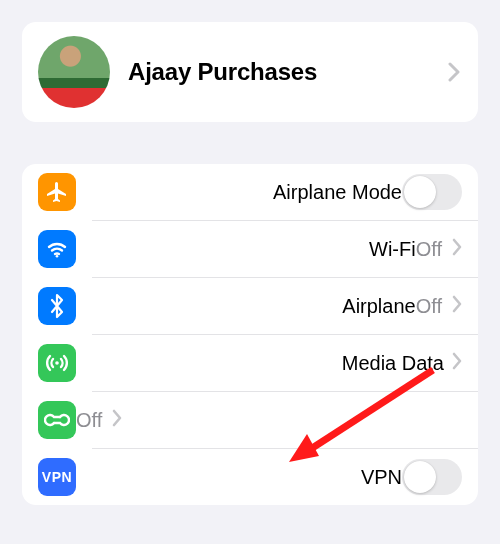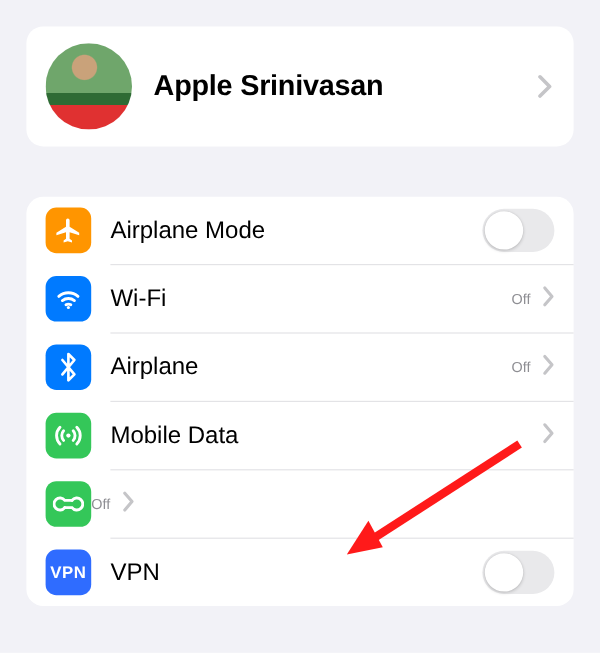--- a/index.html
+++ b/index.html
@@ -41,21 +41,21 @@
   .chev {
     position: absolute;
     right: 18px;
     top: 50%;
     transform: translateY(-50%);
     color: #c5c5c8;
   }
   .chev svg { display:block; }
 
   
-  .settings-card { margin-top: 42px; }
+  .settings-card { margin-top: 42px; text-align: right; }
   .row {
     display: flex;
     align-items: center;
     height: 56px;
     position: relative;
     padding: 0 16px;
     cursor: pointer;
   }
   .sep {
     height: 0;
@@ -68,21 +68,21 @@
     display:flex; align-items:center; justify-content:center;
     flex: 0 0 38px;
   }
   .label {
     flex: 1;
     font-size: 20px;
     color: #000;
     padding-left: 16px;
   }
   .value {
-    font-size: 12px;
+    font-size: 20px;
     color: #8e8e93;
     padding-right: 2px;
   }
   .chevsm {
     color: #c5c5c8;
     margin-left: 8px;
   }
   .toggle {
     width: 60px; height: 36px;
     background: #e9e9eb;
@@ -113,21 +113,21 @@
     width: 160px;
     height: 110px;
   }
 </style>
 </head>
 <body>
 
 <div class="card profile-card">
   <div class="avatar"></div>
   <div class="profile-text">
-    <div class="profile-name">Apple Srinivasan</div>
+    <div class="profile-name">Ajaay Purchases</div>
   </div>
   <span class="chev">
     <svg width="12" height="20" viewBox="0 0 12 20">
         <path d="M2 2 L10 10 L2 18" stroke="currentColor" stroke-width="3" fill="none" stroke-linecap="round" stroke-linejoin="round"></path>
       </svg>
   </span>
 </div>
 
 <div class="card settings-card">
 
@@ -182,21 +182,21 @@
   <div class="row">
     <div class="icon-box ic-green">
       <svg width="26" height="26" viewBox="0 0 26 26" fill="none" stroke="#fff" stroke-width="2.4" stroke-linecap="round">
           <path d="M6 6 a10 10 0 0 0 0 14"></path>
           <path d="M20 6 a10 10 0 0 1 0 14"></path>
           <path d="M9 9 a6 6 0 0 0 0 8"></path>
           <path d="M17 9 a6 6 0 0 1 0 8"></path>
           <circle cx="13" cy="13" r="1.8" fill="#fff" stroke="none"></circle>
         </svg>
     </div>
-    <div class="label">Mobile Data</div>
+    <div class="label">Media Data</div>
     <span class="chevsm">
       <svg width="10" height="18" viewBox="0 0 10 18">
           <path d="M2 2 L8 9 L2 16" stroke="currentColor" stroke-width="2.6" fill="none" stroke-linecap="round" stroke-linejoin="round"></path>
         </svg>
     </span>
   </div>
   <div class="sep"></div>
 
   <div class="row">
     <div class="icon-box ic-green">

